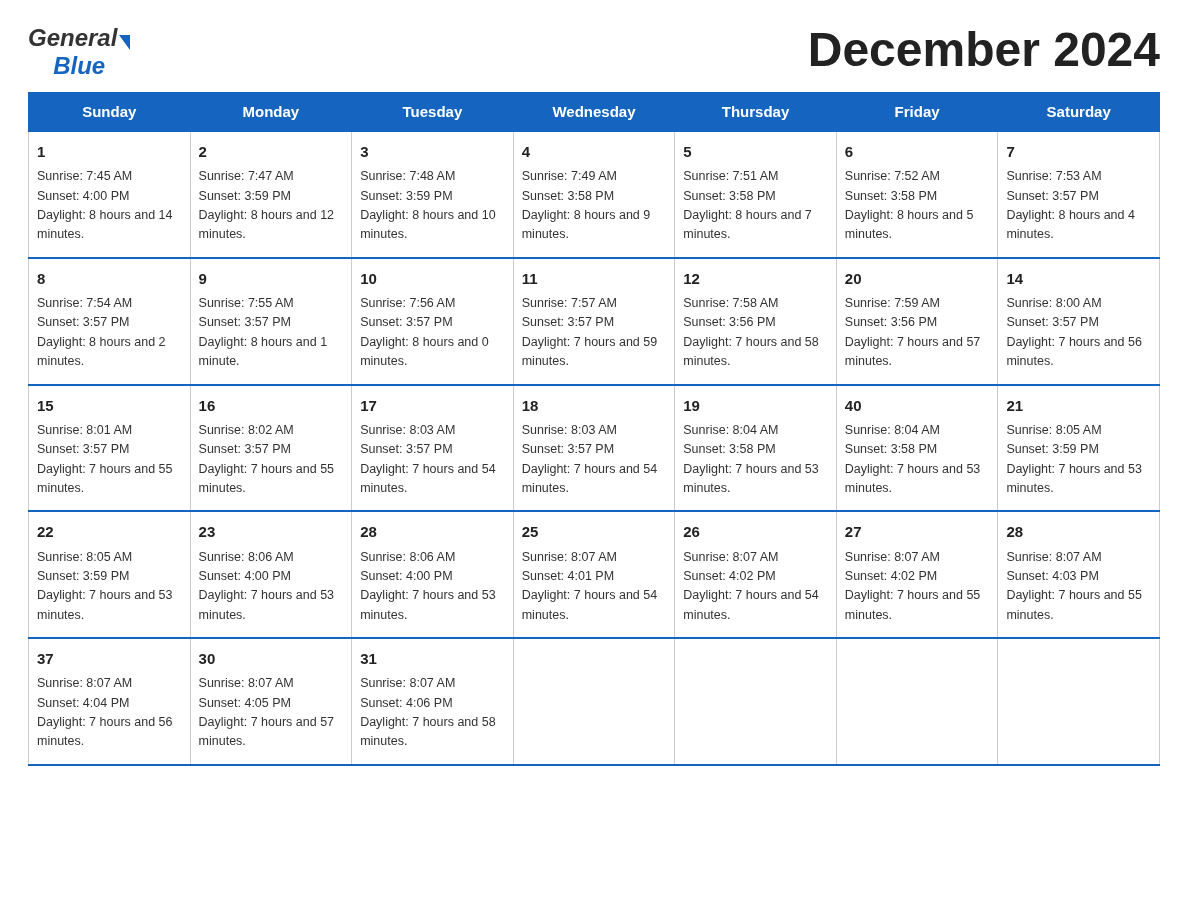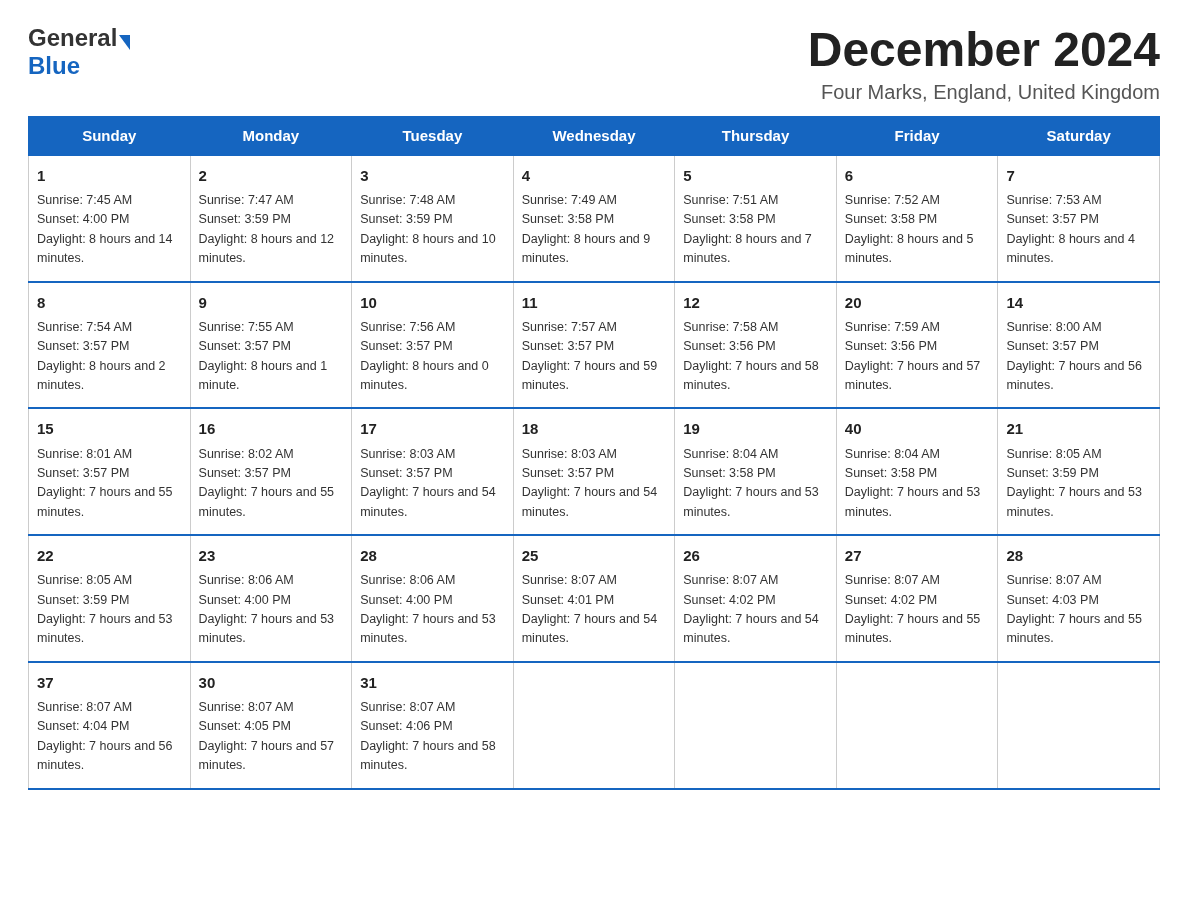--- a/index.html
+++ b/index.html
@@ -11,21 +11,22 @@
     }
     .header-row {
       display: flex;
       justify-content: space-between;
       align-items: flex-start;
       margin-bottom: 8px;
     }
     .logo {
       display: flex;
       flex-direction: column;
-      align-items: flex-start;
+      align-items: center;
+      font-style: italic;
     }
     .title-section {
       text-align: right;
     }
     .month-title {
       font-size: 48px;
       font-weight: bold;
       color: #222;
       line-height: 1.1;
     }
@@ -92,21 +93,20 @@
     <div class="logo-line1">
       <span style="font-size:24px;font-weight:bold;color:#333;">General</span>
       <span style="display:inline-block;width:0;height:0;border-left:11px solid transparent;border-top:15px solid #1565c0;margin-left:2px;position:relative;top:4px;"></span>
     </div>
     <div>
       <span style="font-size:24px;font-weight:bold;color:#1565c0;">Blue</span>
     </div>
   </div>
   <div class="title-section">
     <div class="month-title">December 2024</div>
-    <div class="location-title">Four Marks, England, United Kingdom</div>
   </div>
 </div>
 
 <table class="calendar">
   <thead>
     <tr>
     <th>Sunday</th>
         <th>Monday</th>
         <th>Tuesday</th>
         <th>Wednesday</th>

